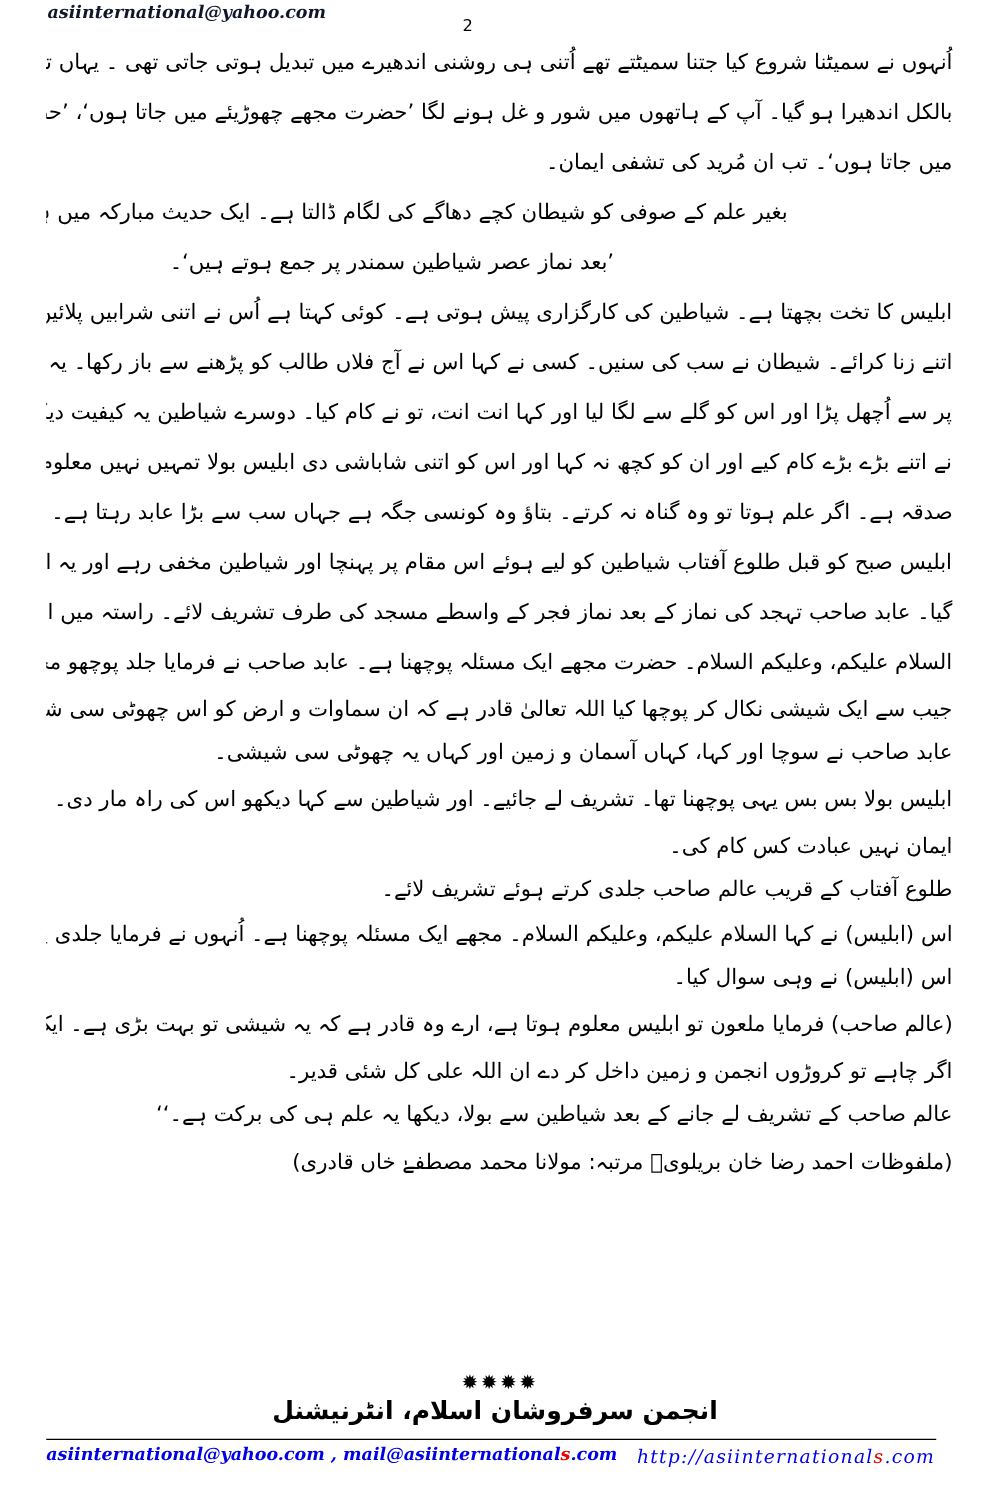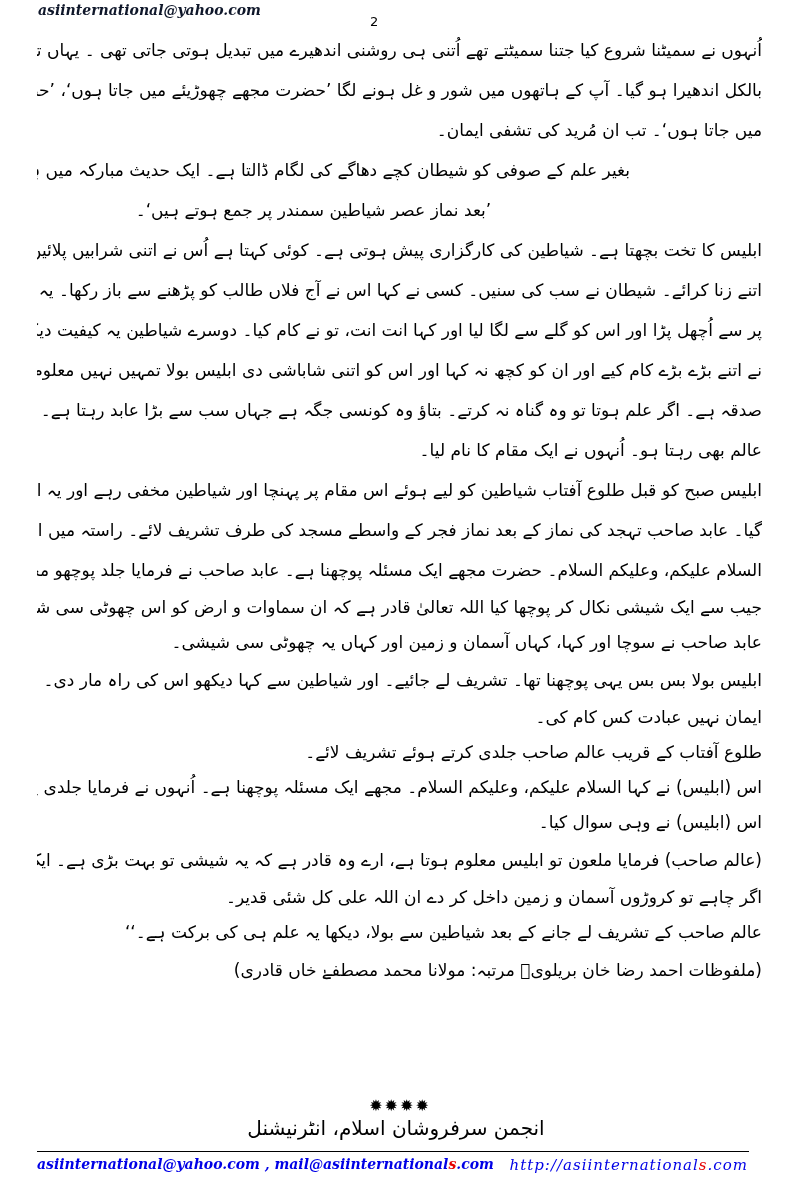--- a/index.html
+++ b/index.html
@@ -13,21 +13,21 @@
   .line { direction: rtl; font-family: "DejaVu Sans", sans-serif; font-size: 17px;
           line-height: 40px; height: 40px; white-space: nowrap; overflow: hidden; }
   .line.justify { text-align: justify; text-align-last: justify; }
   .line.right { text-align: right; }
   .line.indent1 { padding-right: 132px; text-align: right; }
   .line.indent2 { padding-right: 172px; text-align: center; }
   .line.compact { height: 35px; line-height: 35px; }
   .ornament { position: absolute; top: 1096px; left: 0; width: 800px; text-align: center;
               font-size: 16px; letter-spacing: 2px; color: #000; }
   .org-title { position: absolute; top: 1116px; left: 0; width: 792px; text-align: center;
-               font-family: "DejaVu Sans", sans-serif; font-weight: normal; font-size: 20px; direction: rtl; }
+               font-family: "DejaVu Sans", sans-serif; font-weight: bold; font-size: 20px; direction: rtl; }
   .footer-rule { position: absolute; top: 1151px; left: 37px; width: 712px; height: 0;
                  border-top: 1.5px solid #000; }
   .footer-emails { position: absolute; top: 1156px; left: 37px; font-family: "DejaVu Serif", serif;
                    font-style: italic; font-weight: bold; font-size: 14px; color: #0000e6; }
   .footer-url { position: absolute; top: 1156px; right: 52px; font-family: "DejaVu Serif", serif;
                 font-style: italic; font-weight: normal; font-size: 15px; color: #0000e6; letter-spacing: 1px; }
   .red { color: #e60000; }
 </style>
 </head>
 <body>
@@ -39,33 +39,32 @@
     <div class="line justify">اُنہوں نے سمیٹنا شروع کیا جتنا سمیٹتے تھے اُتنی ہی روشنی اندھیرے میں تبدیل ہوتی جاتی تھی ۔ یہاں تک کہ دونوں ہاتھ مل گئے ۔</div>
     <div class="line justify">بالکل اندھیرا ہو گیا۔ آپ کے ہاتھوں میں شور و غل ہونے لگا ’حضرت مجھے چھوڑیئے میں جاتا ہوں‘، ’حضرت مجھے چھوڑیئے</div>
     <div class="line right">میں جاتا ہوں‘۔ تب ان مُرید کی تشفی ایمان۔</div>
     <div class="line indent1">بغیر علم کے صوفی کو شیطان کچے دھاگے کی لگام ڈالتا ہے۔ ایک حدیث مبارکہ میں ہے؛</div>
     <div class="line indent2">’بعد نماز عصر شیاطین سمندر پر جمع ہوتے ہیں‘۔</div>
     <div class="line justify">ابلیس کا تخت بچھتا ہے۔ شیاطین کی کارگزاری پیش ہوتی ہے۔ کوئی کہتا ہے اُس نے اتنی شرابیں پلائیں، کوئی کہتا ہے اس نے</div>
     <div class="line justify">اتنے زنا کرائے۔ شیطان نے سب کی سنیں۔ کسی نے کہا اس نے آج فلاں طالب کو پڑھنے سے باز رکھا۔ یہ سنتے ہیں شیطان تخت</div>
     <div class="line justify">پر سے اُچھل پڑا اور اس کو گلے سے لگا لیا اور کہا انت انت، تو نے کام کیا۔ دوسرے شیاطین یہ کیفیت دیکھ کر جل گئے کہ اُنہوں</div>
     <div class="line justify">نے اتنے بڑے بڑے کام کیے اور ان کو کچھ نہ کہا اور اس کو اتنی شاباشی دی ابلیس بولا تمہیں نہیں معلوم جو کچھ تم نے کیا سب اسی کا</div>
     <div class="line justify">صدقہ ہے۔ اگر علم ہوتا تو وہ گناہ نہ کرتے۔ بتاؤ وہ کونسی جگہ ہے جہاں سب سے بڑا عابد رہتا ہے۔ مگر وہ عالم نہیں اور وہاں ایک</div>
-    <div class="line right">عالم بھی رہتا ہو۔ اُنہوں نے ایک مقام کا نام لیا۔</div>
     <div class="line justify">ابلیس صبح کو قبل طلوع آفتاب شیاطین کو لیے ہوئے اس مقام پر پہنچا اور شیاطین مخفی رہے اور یہ انسان کی شکل بن کر رستہ پر کھڑا ہو</div>
     <div class="line right">گیا۔ عابد صاحب تہجد کی نماز کے بعد نماز فجر کے واسطے مسجد کی طرف تشریف لائے۔ راستہ میں ابلیس کھڑا ہی تھا۔</div>
     <div class="line justify">السلام علیکم، وعلیکم السلام۔ حضرت مجھے ایک مسئلہ پوچھنا ہے۔ عابد صاحب نے فرمایا جلد پوچھو مجھے نماز کو جانا ہے۔ اس نے اپنی</div>
     <div class="line right compact">جیب سے ایک شیشی نکال کر پوچھا کیا اللہ تعالیٰ قادر ہے کہ ان سماوات و ارض کو اس چھوٹی سی شیشی میں داخل کر دے۔</div>
     <div class="line right compact">عابد صاحب نے سوچا اور کہا، کہاں آسمان و زمین اور کہاں یہ چھوٹی سی شیشی۔</div>
     <div class="line justify">ابلیس بولا بس بس یہی پوچھنا تھا۔ تشریف لے جائیے۔ اور شیاطین سے کہا دیکھو اس کی راہ مار دی۔ اس کو اللہ کی قدرت ہی پر</div>
     <div class="line right compact">ایمان نہیں عبادت کس کام کی۔</div>
     <div class="line right compact">طلوع آفتاب کے قریب عالم صاحب جلدی کرتے ہوئے تشریف لائے۔</div>
     <div class="line right compact">اس (ابلیس) نے کہا السلام علیکم، وعلیکم السلام۔ مجھے ایک مسئلہ پوچھنا ہے۔ اُنہوں نے فرمایا جلدی پوچھو نماز کا وقت کم ہے۔</div>
     <div class="line right compact">اس (ابلیس) نے وہی سوال کیا۔</div>
     <div class="line justify">(عالم صاحب) فرمایا ملعون تو ابلیس معلوم ہوتا ہے، ارے وہ قادر ہے کہ یہ شیشی تو بہت بڑی ہے۔ ایک سوئی کے ناکے کے اندر</div>
-    <div class="line right compact">اگر چاہے تو کروڑوں آسمان و زمین داخل کر دے ان اللہ علی کل شئی قدیر۔</div>
+    <div class="line right compact">اگر چاہے تو کروڑوں انجمن و زمین داخل کر دے ان اللہ علی کل شئی قدیر۔</div>
     <div class="line right compact">عالم صاحب کے تشریف لے جانے کے بعد شیاطین سے بولا، دیکھا یہ علم ہی کی برکت ہے۔‘‘</div>
     <div class="line right">(ملفوظات احمد رضا خان بریلویؒ مرتبہ: مولانا محمد مصطفےٰ خاں قادری)</div>
   </div>
 
 <div class="ornament">✹✹✹✹</div>
 <div class="org-title">انجمن سرفروشان اسلام، انٹرنیشنل</div>
 <div class="footer-rule"></div>
 
 <div class="footer-emails">
   <span>asiinternational@yahoo.com ,  mail@asiinternational</span><span class="red">s</span><span>.com</span>

